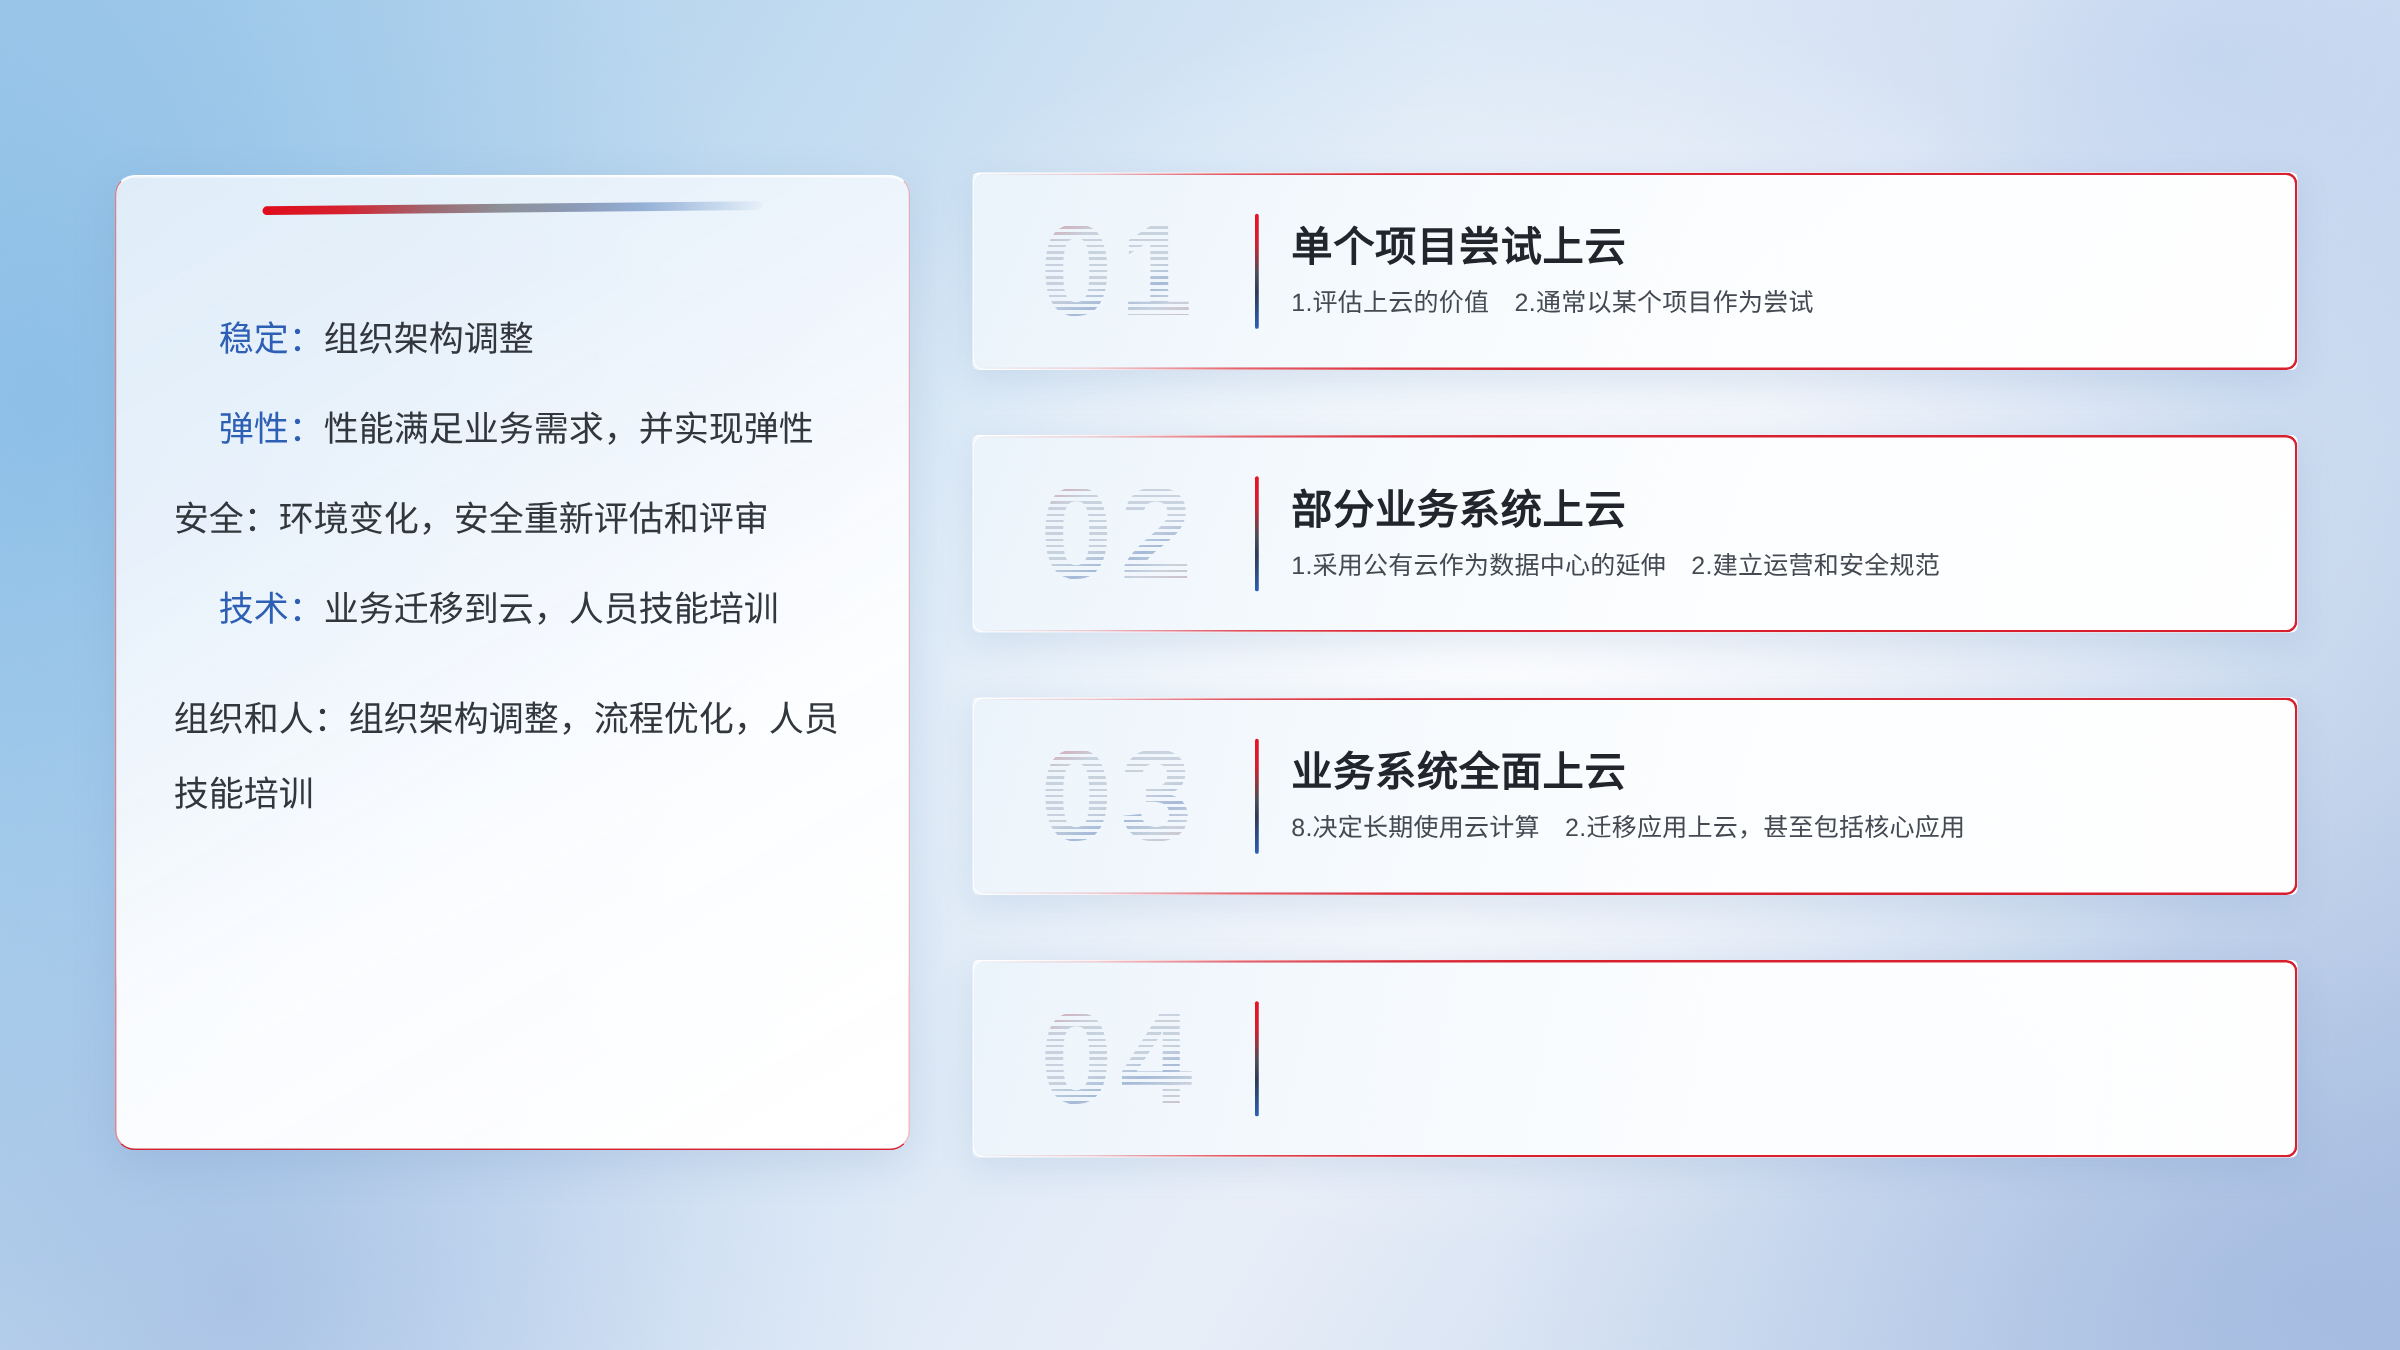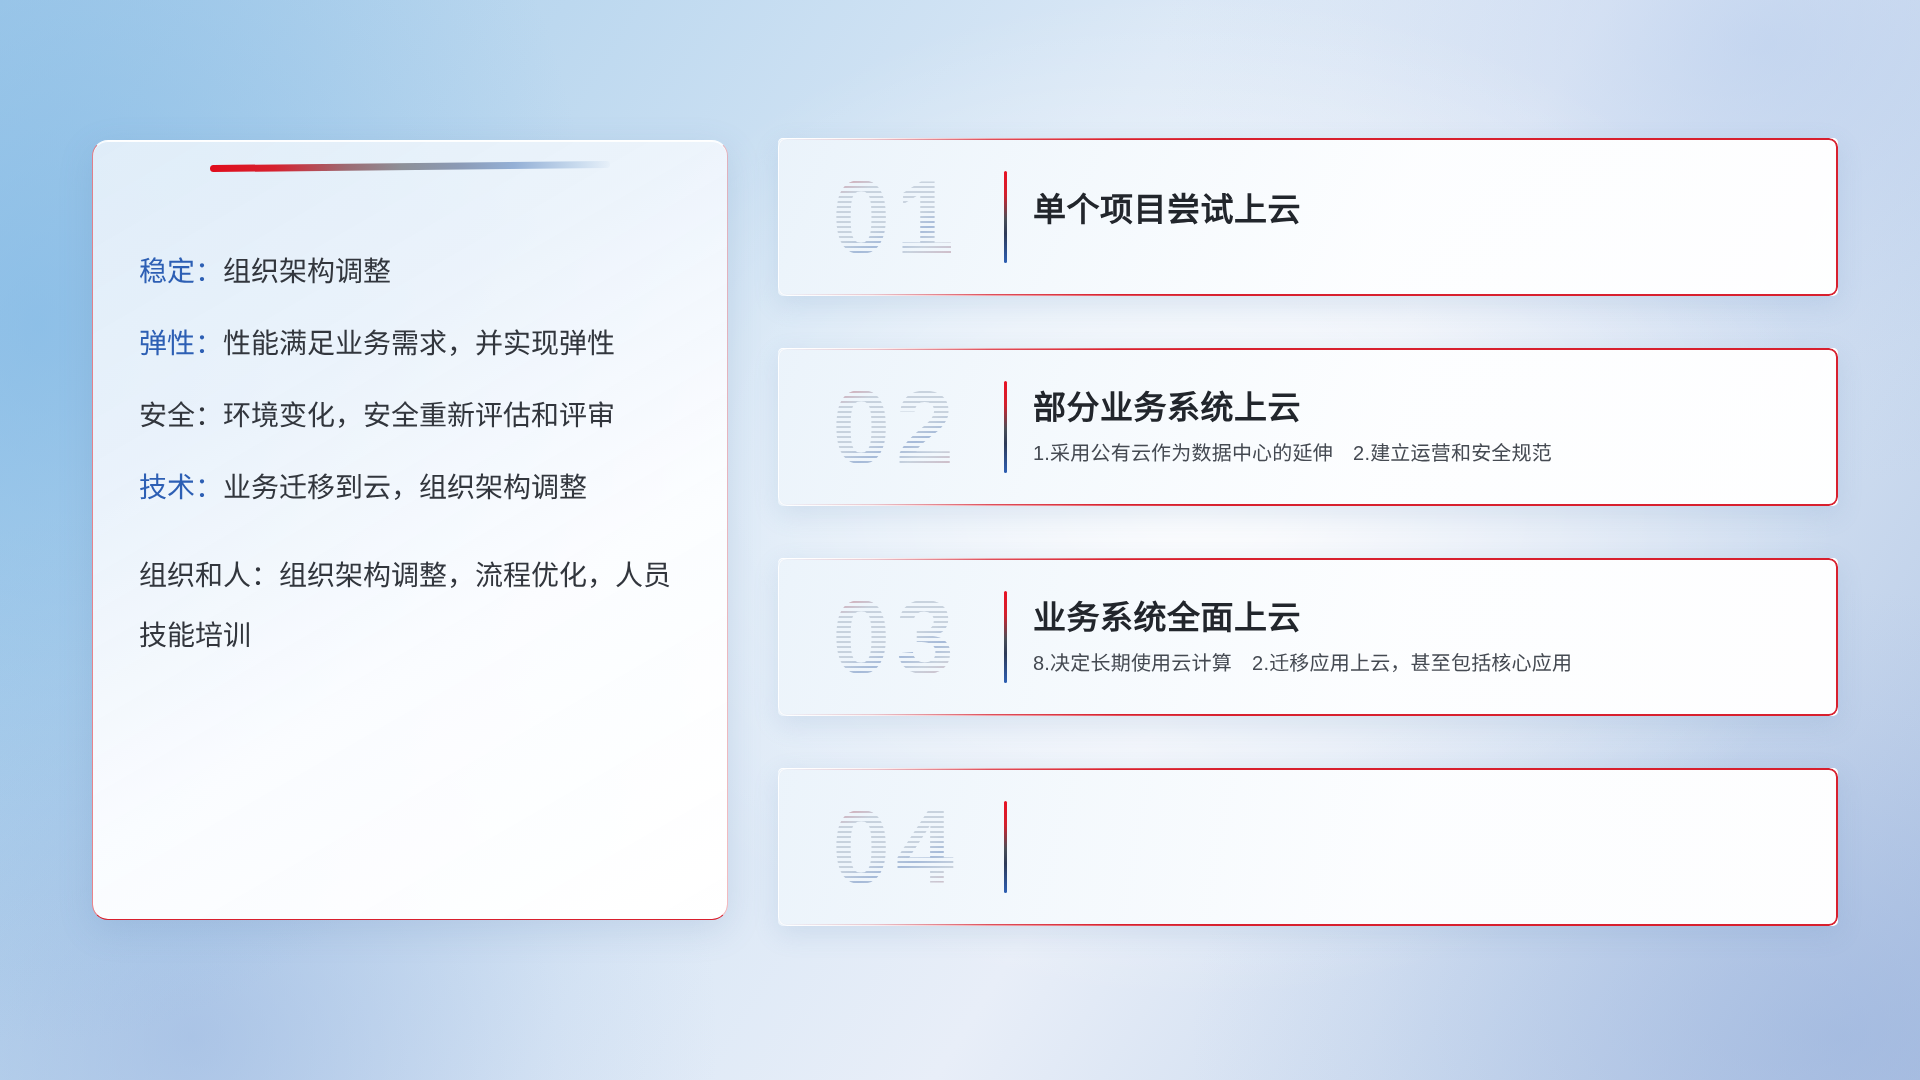--- a/index.html
+++ b/index.html
@@ -90,21 +90,21 @@
   }
   .factor-row {
     font-size: 28px;
     line-height: 1.0;
     color: #32363d;
     margin-bottom: 44px;
     white-space: nowrap;
   }
   .factor-row.wrapped { white-space: normal; line-height: 2.15; }
   .factor-label { font-weight: 400; }
-  .factor-label.accent { color: #2d5fb4; }
+  .factor-label.accent { color: #2d5fb4; margin-left: 36px; }
   .factor-text { color: #32363d; }
 
   
   #cards {
     position: absolute;
     left: 778px;
     top: 138px;
     width: 1060px;
   }
 
@@ -239,41 +239,42 @@
 
       <li class="factor-row">
         <span class="factor-label accent">弹性：</span><span class="factor-text">性能满足业务需求，并实现弹性</span>
       </li>
 
       <li class="factor-row">
         <span class="factor-label">安全：</span><span class="factor-text">环境变化，安全重新评估和评审</span>
       </li>
 
       <li class="factor-row">
-        <span class="factor-label accent">技术：</span><span class="factor-text">业务迁移到云，组织架构调整</span>
+        <span class="factor-label accent">技术：</span><span class="factor-text">业务迁移到云，人员技能培训</span>
       </li>
 
       <li class="factor-row wrapped">
         <span class="factor-label">组织和人：</span><span class="factor-text">组织架构调整，流程优化，人员技能培训</span>
       </li>
 
     </ul>
   </section>
 
   <section id="cards">
 
     <article class="step-card">
       <div class="card-inner">
         <div class="step-number">
           <span>01</span>
           <span class="tint">01</span>
         </div>
         <div class="accent-bar"></div>
         <div class="card-text">
           <div class="card-title">单个项目尝试上云</div>
+          <div class="card-sub">1.评估上云的价值　2.通常以某个项目作为尝试</div>
         </div>
       </div>
     </article>
 
     <article class="step-card">
       <div class="card-inner">
         <div class="step-number">
           <span>02</span>
           <span class="tint">02</span>
         </div>

